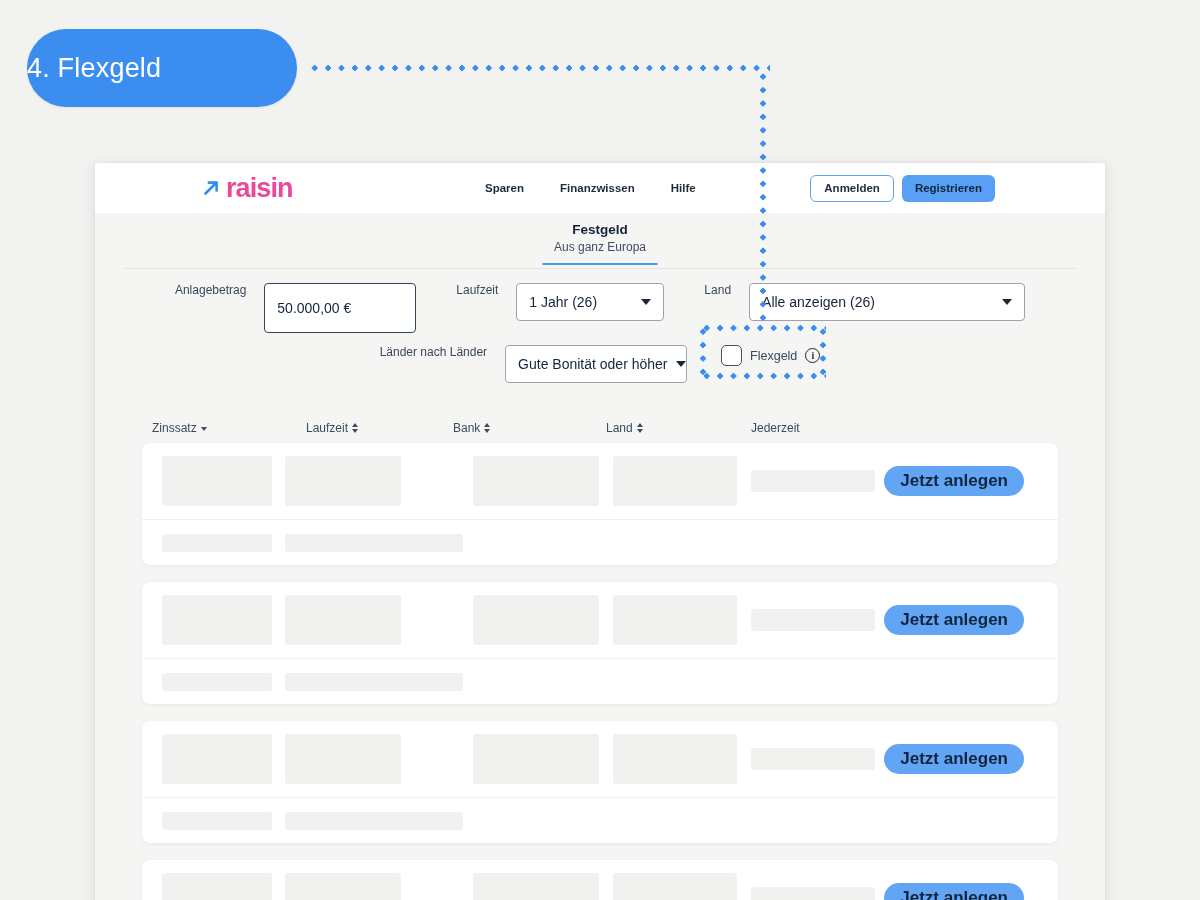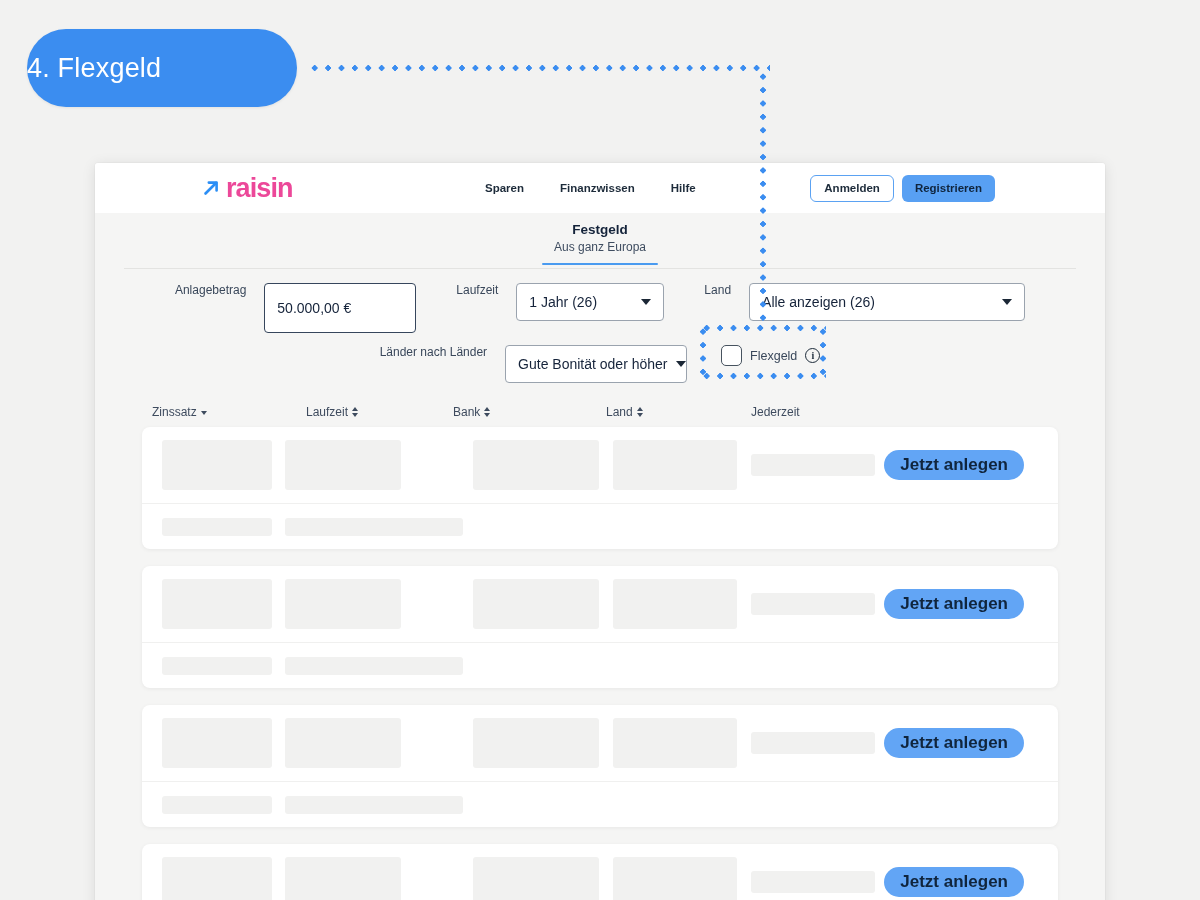--- a/index.html
+++ b/index.html
@@ -317,21 +317,21 @@
     line-height: 1;
     cursor: pointer;
   }
 
   
   #results-area { padding: 0 47px; }
   #column-headers {
     display: flex;
     align-items: center;
     height: 30px;
-    margin-top: 8px;
+    margin-top: 24px;
     padding-left: 10px;
   }
   .col-head {
     font-size: 12px;
     color: #3e4b5e;
     display: flex;
     align-items: center;
     gap: 4px;
     cursor: pointer;
     white-space: nowrap;

